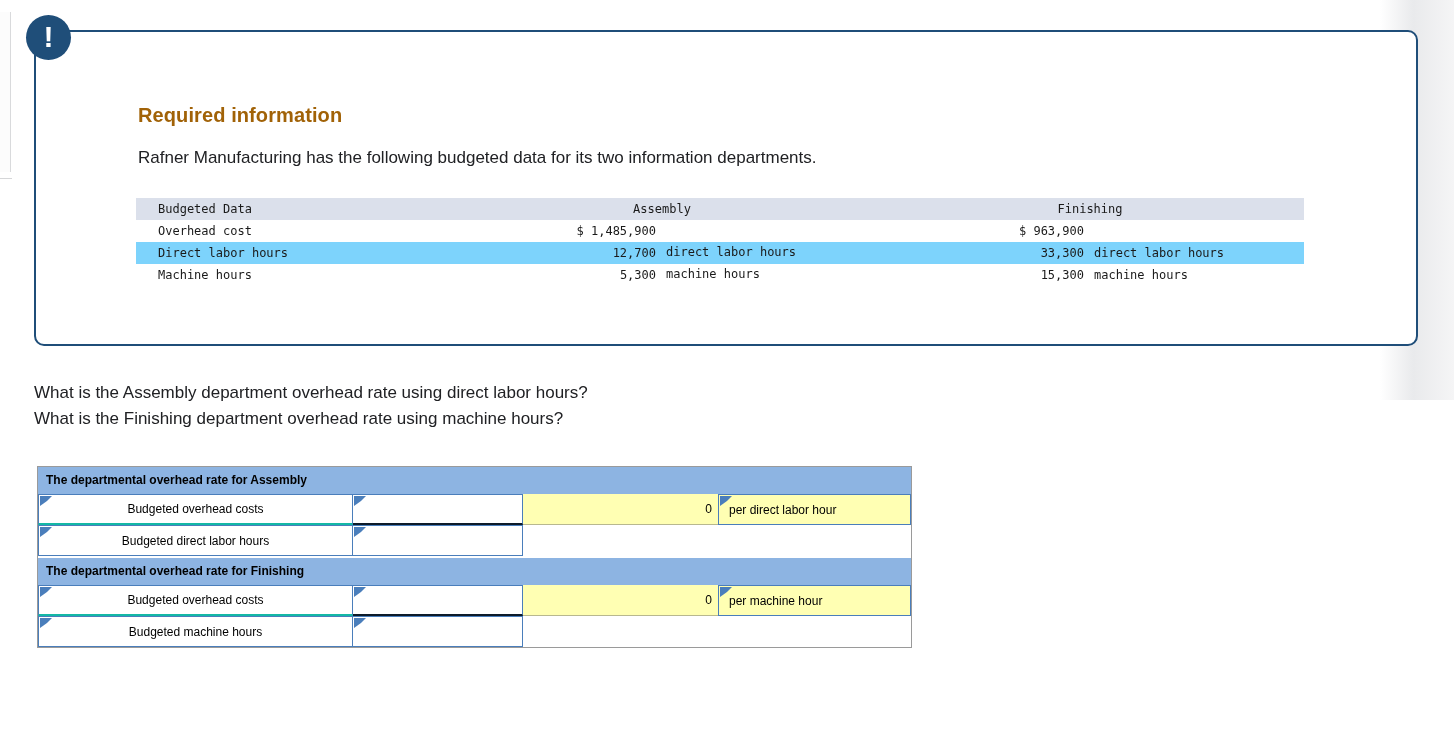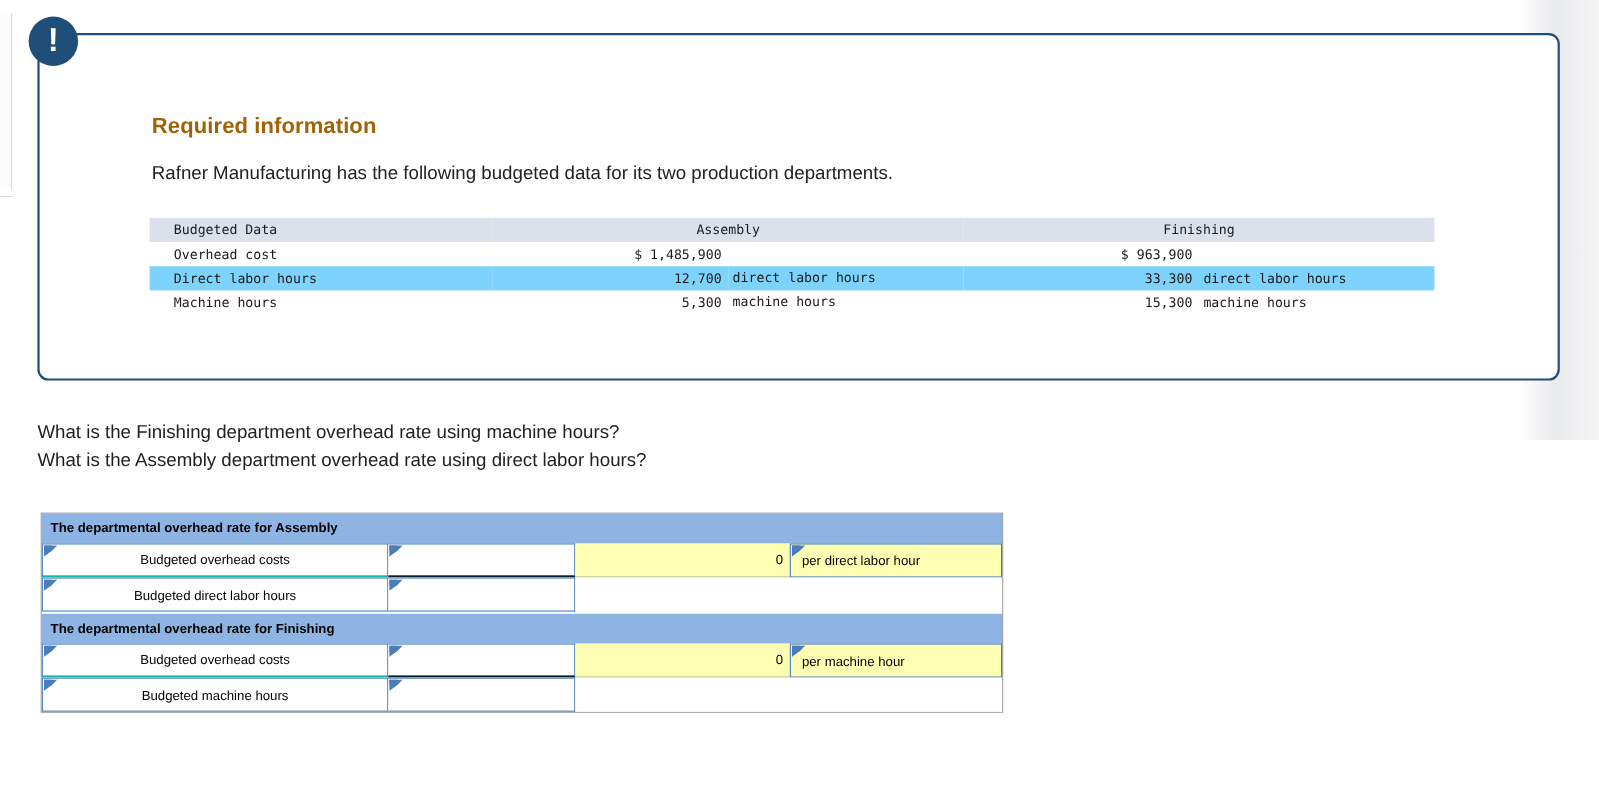--- a/index.html
+++ b/index.html
@@ -228,21 +228,21 @@
 <div class="left-sliver"></div>
 <div class="left-rule"></div>
 <div class="right-gradient"></div>
 
 <div class="req-badge">
   <span class="bang">!</span>
 </div>
 
 <div class="req-panel">
   <div class="req-title">Required information</div>
-  <div class="req-intro">Rafner Manufacturing has the following budgeted data for its two production departments.</div>
+  <div class="req-intro">Rafner Manufacturing has the following budgeted data for its two information departments.</div>
 
   <table class="data-table">
     <tbody>
       <tr class="hdr">
         <th class="c-label">Budgeted Data</th>
         <th class="hdr-assembly" colspan="2">Assembly</th>
         <th class="hdr-finishing" colspan="2">Finishing</th>
       </tr>
 
       <tr>
@@ -266,22 +266,22 @@
         <td class="c-a-num">5,300</td>
         <td class="c-a-unit">machine hours</td>
         <td class="c-f-num">15,300</td>
         <td class="c-f-unit">machine hours</td>
       </tr>
     </tbody>
   </table>
 </div>
 
 <div class="questions">
+  <div>What is the Assembly department overhead rate using direct labor hours?</div>
   <div>What is the Finishing department overhead rate using machine hours?</div>
-  <div>What is the Assembly department overhead rate using direct labor hours?</div>
 </div>
 
 <div class="ans-wrap">
 
   <div class="ans-row">
     <div class="section-hdr">The departmental overhead rate for Assembly</div>
   </div>
 
   <div class="ans-row">
     <div class="cell c-name numer mark">Budgeted overhead costs</div>

